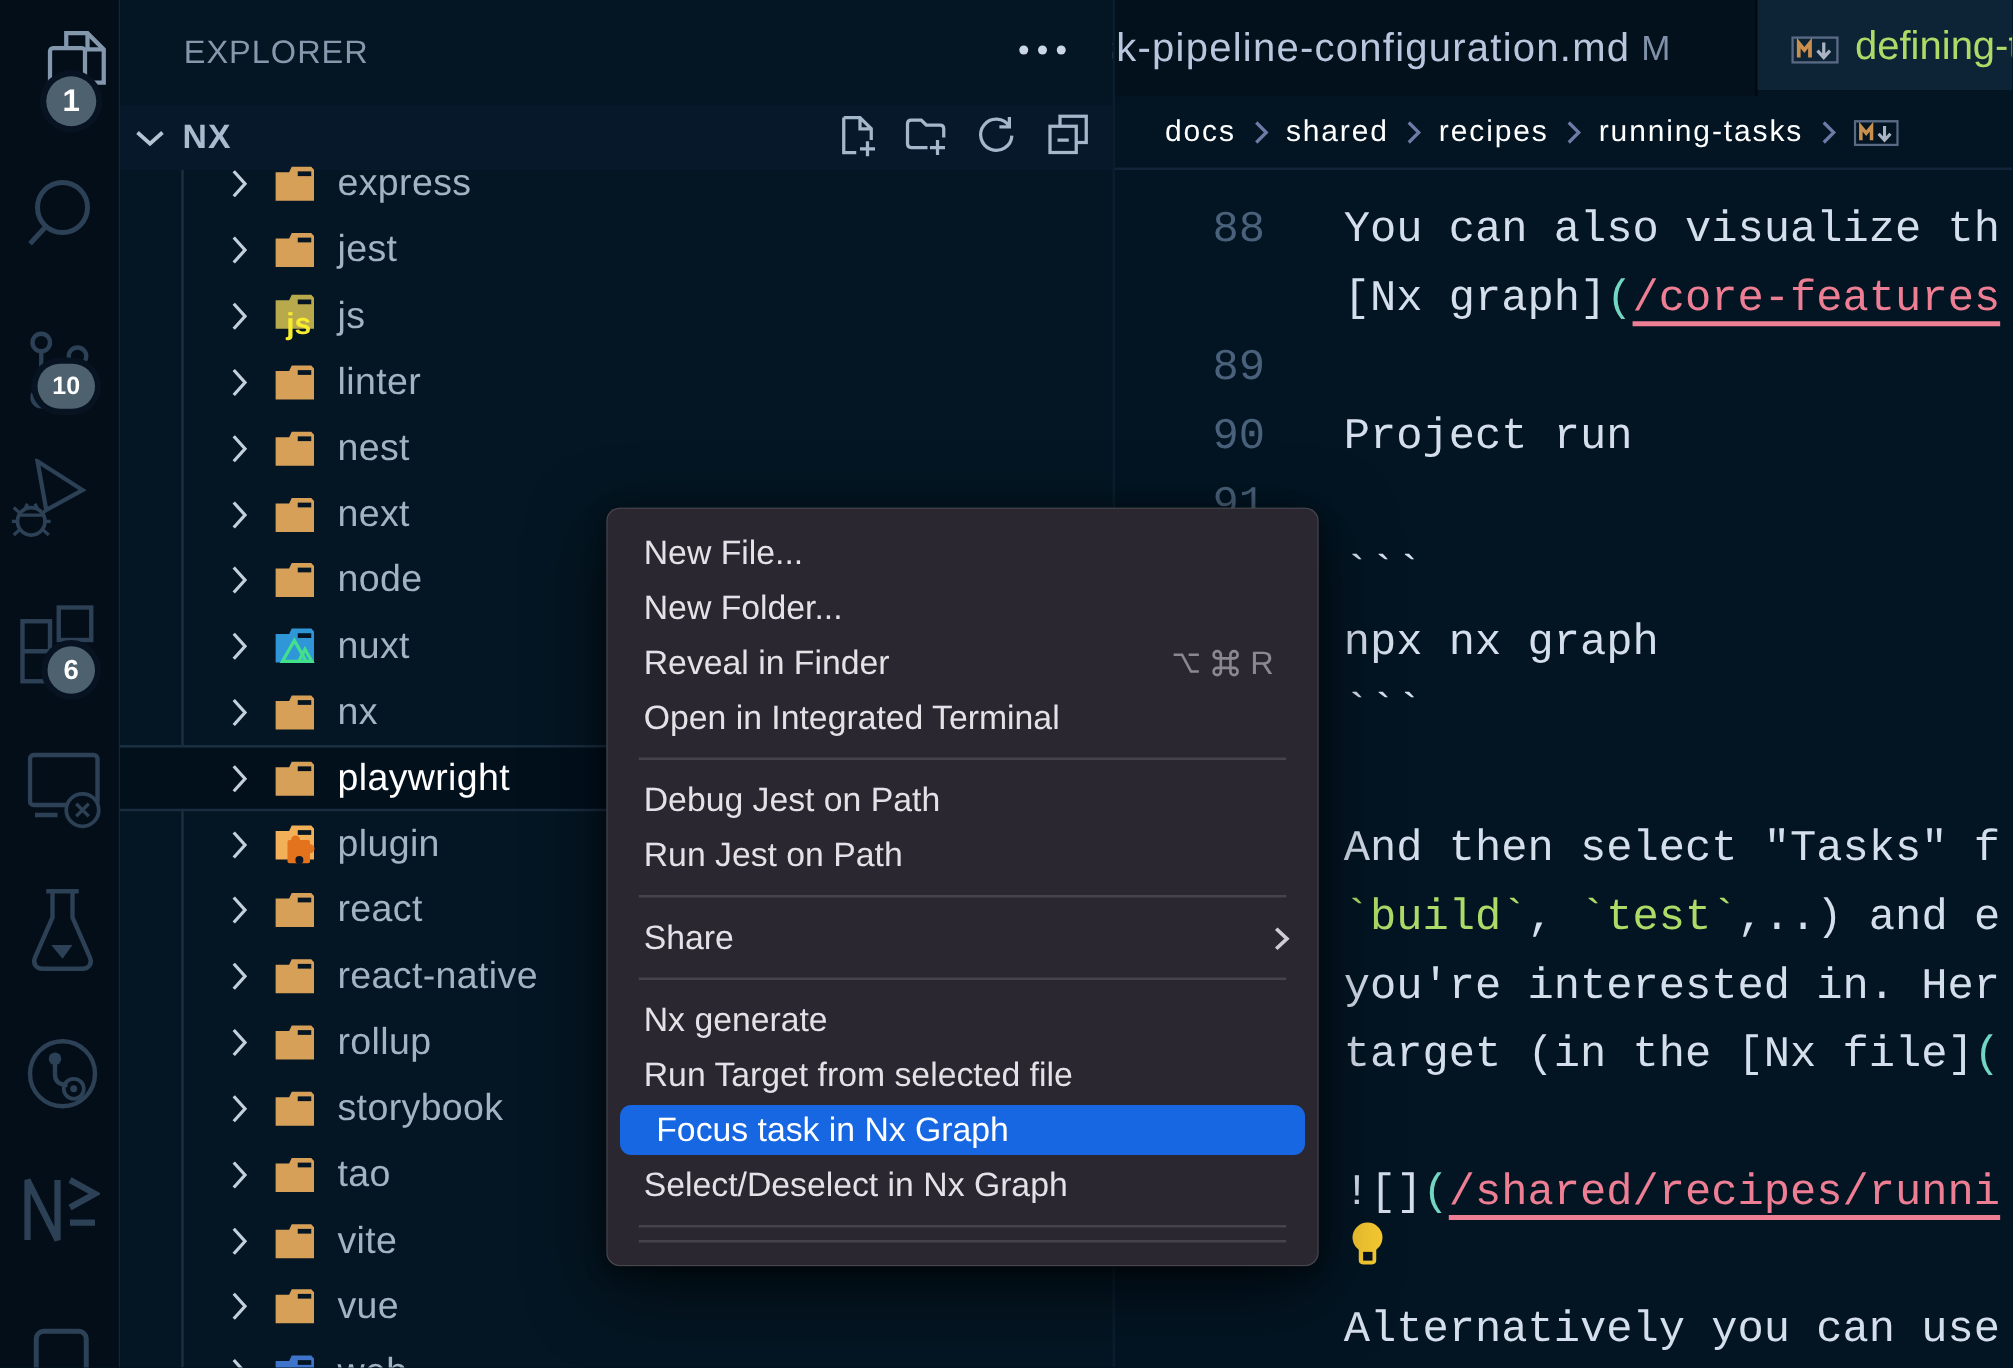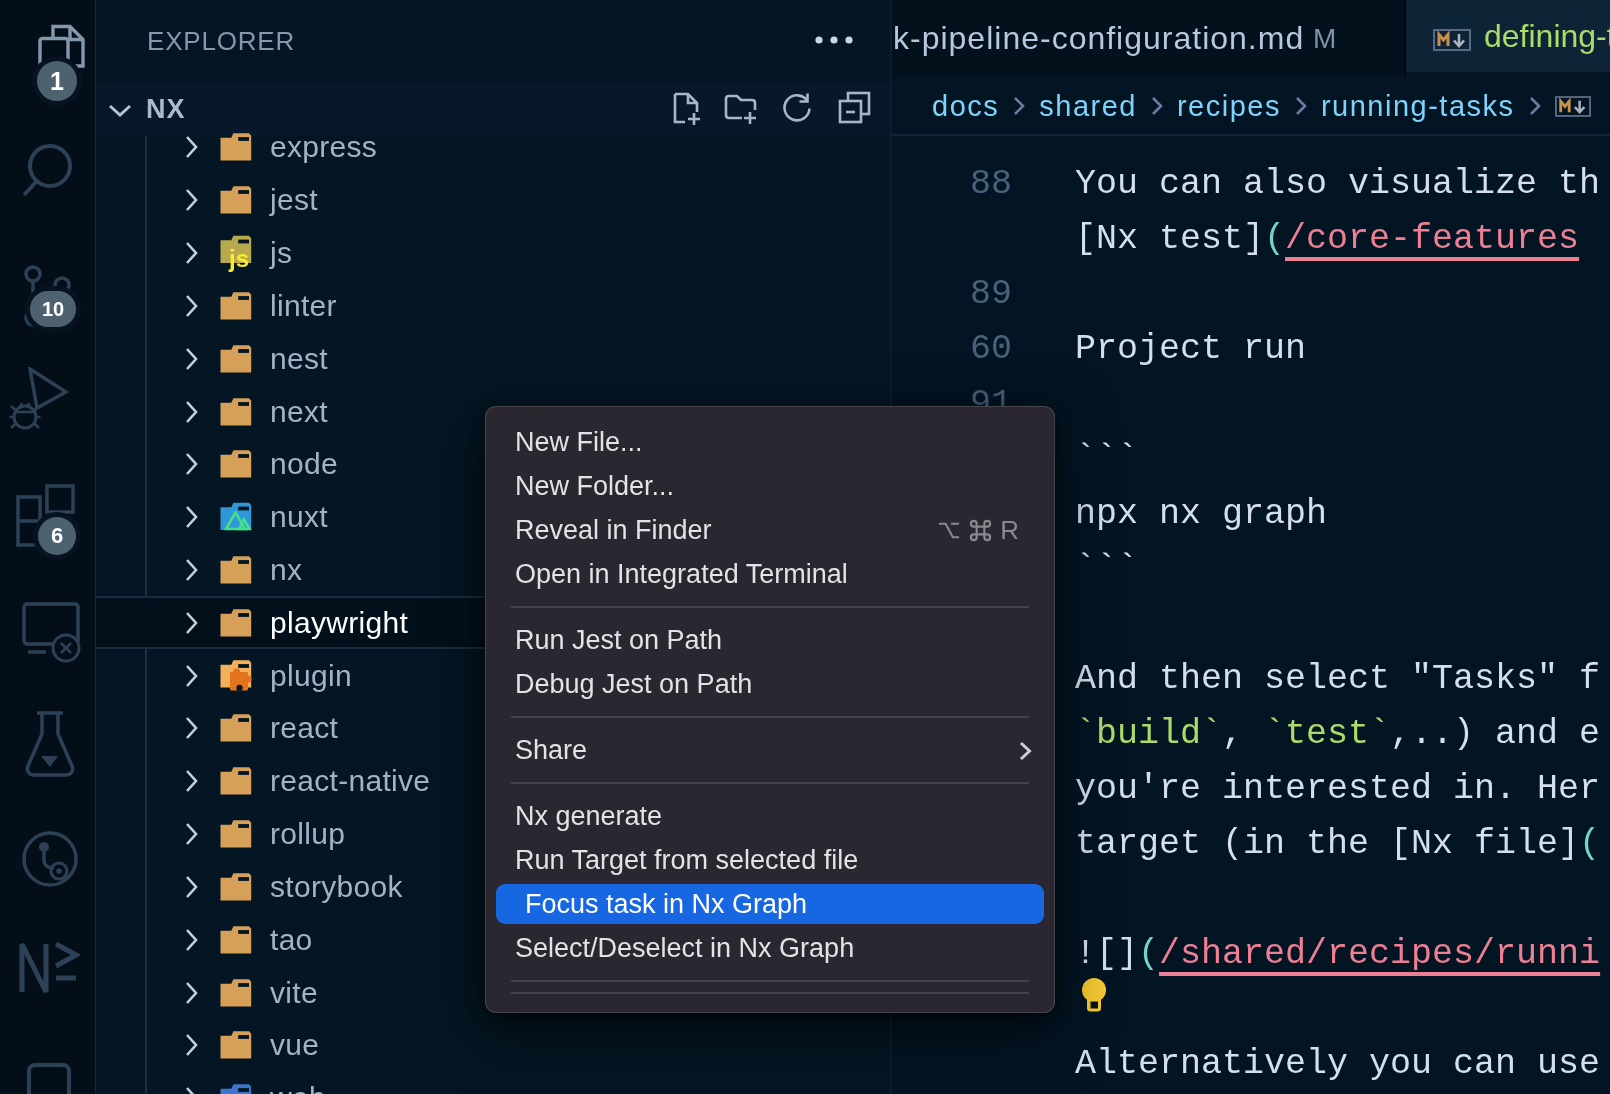--- a/index.html
+++ b/index.html
@@ -33,21 +33,21 @@
       font-family:"Liberation Mono",monospace;font-size:35px;color:#49617a;}
   .teal{color:#72d6c2;}
   .pink{color:#ee7e94;text-decoration:underline;text-underline-offset:9px;text-decoration-thickness:3.5px;text-decoration-skip-ink:none;}
   .grn{color:#addb67;}
   
   .t1txt{left:-14px;top:0;height:77px;line-height:77px;font-size:32px;letter-spacing:1.0px;color:#b9c7de;white-space:pre;}
   .t1m{left:423px;top:0;height:77px;line-height:77px;font-size:28px;color:#7f91a8;}
   .t2txt{left:78px;top:0;height:72px;line-height:72px;font-size:32px;color:#addb67;white-space:pre;}
   
   #crumbs{left:0px;top:78px;width:720px;height:56px;display:flex;align-items:center;}
-  #crumbs div{flex:0 0 auto;} #crumbs svg{flex:0 0 auto;} #crumbs .c{flex:0 0 auto;font-size:29px;letter-spacing:1.5px;color:#7dd3fc;white-space:pre;}
+  #crumbs div{flex:0 0 auto;} #crumbs svg{flex:0 0 auto;} #crumbs .c{flex:0 0 auto;font-size:24px;letter-spacing:1.5px;color:#ffffff;white-space:pre;}
   
   #menu{left:485px;top:406px;width:570px;background:#2a2730;border:1px solid rgba(255,255,255,0.14);
       border-radius:11px;box-shadow:0 18px 60px rgba(0,0,0,0.6),0 4px 16px rgba(0,0,0,0.45);
       padding:13px 0 8px 0;z-index:50;box-sizing:border-box;}
   .mi{position:relative;height:44px;line-height:44px;padding-left:29px;font-size:27px;
       color:#e5e2e7;white-space:pre;}
   .mi.hl{margin:2px 10px;height:40px;line-height:40px;
       background:#1766e2;border-radius:9px;color:#ffffff;}
   .msep{height:2px;background:#46434d;margin:10px 25px;}
   .msc{position:absolute;right:35px;top:0;height:44px;display:flex;align-items:center;
@@ -386,23 +386,23 @@
       </svg>
       <div style="width:13px"></div>
       <svg width="36" height="21" viewBox="0 0 38 22">
         <rect x="1" y="1" width="36" height="20" fill="none" stroke="#5a6a85" stroke-width="2"></rect>
         <path d="M6 17 V5.5 L10.5 11 L15 5.5 V17" fill="none" stroke="#c98f4e" stroke-width="3"></path>
         <path d="M26 5 V16 M21 11.5 L26 17 L31 11.5" fill="none" stroke="#aab4c2" stroke-width="2.6"></path>
       </svg>
     </div>
   <div class="abs ln" style="top:151.5px">88</div>
   <div class="abs cl" style="top:151.5px"><span>You can also visualize th</span></div>
-  <div class="abs cl" style="top:206.5px"><span>[Nx test]</span><span class="teal">(</span><span class="pink">/core-features</span></div>
+  <div class="abs cl" style="top:206.5px"><span>[Nx graph]</span><span class="teal">(</span><span class="pink">/core-features</span></div>
   <div class="abs ln" style="top:261.5px">89</div>
-  <div class="abs ln" style="top:316.5px">60</div>
+  <div class="abs ln" style="top:316.5px">90</div>
   <div class="abs cl" style="top:316.5px"><span>Project run</span></div>
   <div class="abs ln" style="top:371.5px">91</div>
   <div class="abs cl" style="top:426.5px"><span>```</span></div>
   <div class="abs cl" style="top:481.5px"><span>npx nx graph</span></div>
   <div class="abs cl" style="top:536.5px"><span>```</span></div>
   <div class="abs cl" style="top:646.5px"><span>And then select "Tasks" f</span></div>
   <div class="abs cl" style="top:701.5px"><span class="grn">`build`</span><span>, </span><span class="grn">`test`</span><span>,..) and e</span></div>
   <div class="abs cl" style="top:756.5px"><span>you're interested in. Her</span></div>
   <div class="abs cl" style="top:811.5px"><span>target (in the [Nx file]</span><span class="teal">(</span></div>
   <div class="abs cl" style="top:921.5px"><span>![]</span><span class="teal">(</span><span class="pink">/shared/recipes/runni</span></div>
@@ -416,22 +416,22 @@
 <div class="abs" id="menu">
   <div class="mi">New File...</div>
   <div class="mi">New Folder...</div>
   <div class="mi">Reveal in Finder<span class="msc"><svg width="24" height="24" viewBox="0 0 25 25">
           <path d="M2 6 H9 L16.5 20 H23 M14.5 6 H23" fill="none" stroke="#8b8890" stroke-width="2.2"></path>
         </svg><svg width="25" height="25" viewBox="0 0 26 26">
           <path d="M9 9 V6 A3 3 0 1 0 6 9 H9 M9 9 H17 M9 9 V17 M17 9 V6 A3 3 0 1 1 20 9 H17 M17 9 V17 M17 17 H20 A3 3 0 1 1 17 20 V17 M9 17 H6 A3 3 0 1 0 9 20 V17 M9 17 H17 M17 17 V20 M9 17 V20" fill="none" stroke="#8b8890" stroke-width="2.2"></path>
         </svg><span>R</span></span></div>
   <div class="mi">Open in Integrated Terminal</div>
   <div class="msep"></div>
+  <div class="mi">Debug Jest on Path</div>
   <div class="mi">Run Jest on Path</div>
-  <div class="mi">Debug Jest on Path</div>
   <div class="msep"></div>
   <div class="mi">Share<svg class="mchev" width="14" height="22" viewBox="0 0 14 22">
         <path d="M3 3 L11.5 11 L3 19" fill="none" stroke="#cfccd3" stroke-width="3"></path>
       </svg></div>
   <div class="msep"></div>
   <div class="mi">Nx generate</div>
   <div class="mi">Run Target from selected file</div>
   <div class="mi hl">Focus task in Nx Graph</div>
   <div class="mi">Select/Deselect in Nx Graph</div>
   <div class="msep"></div>

